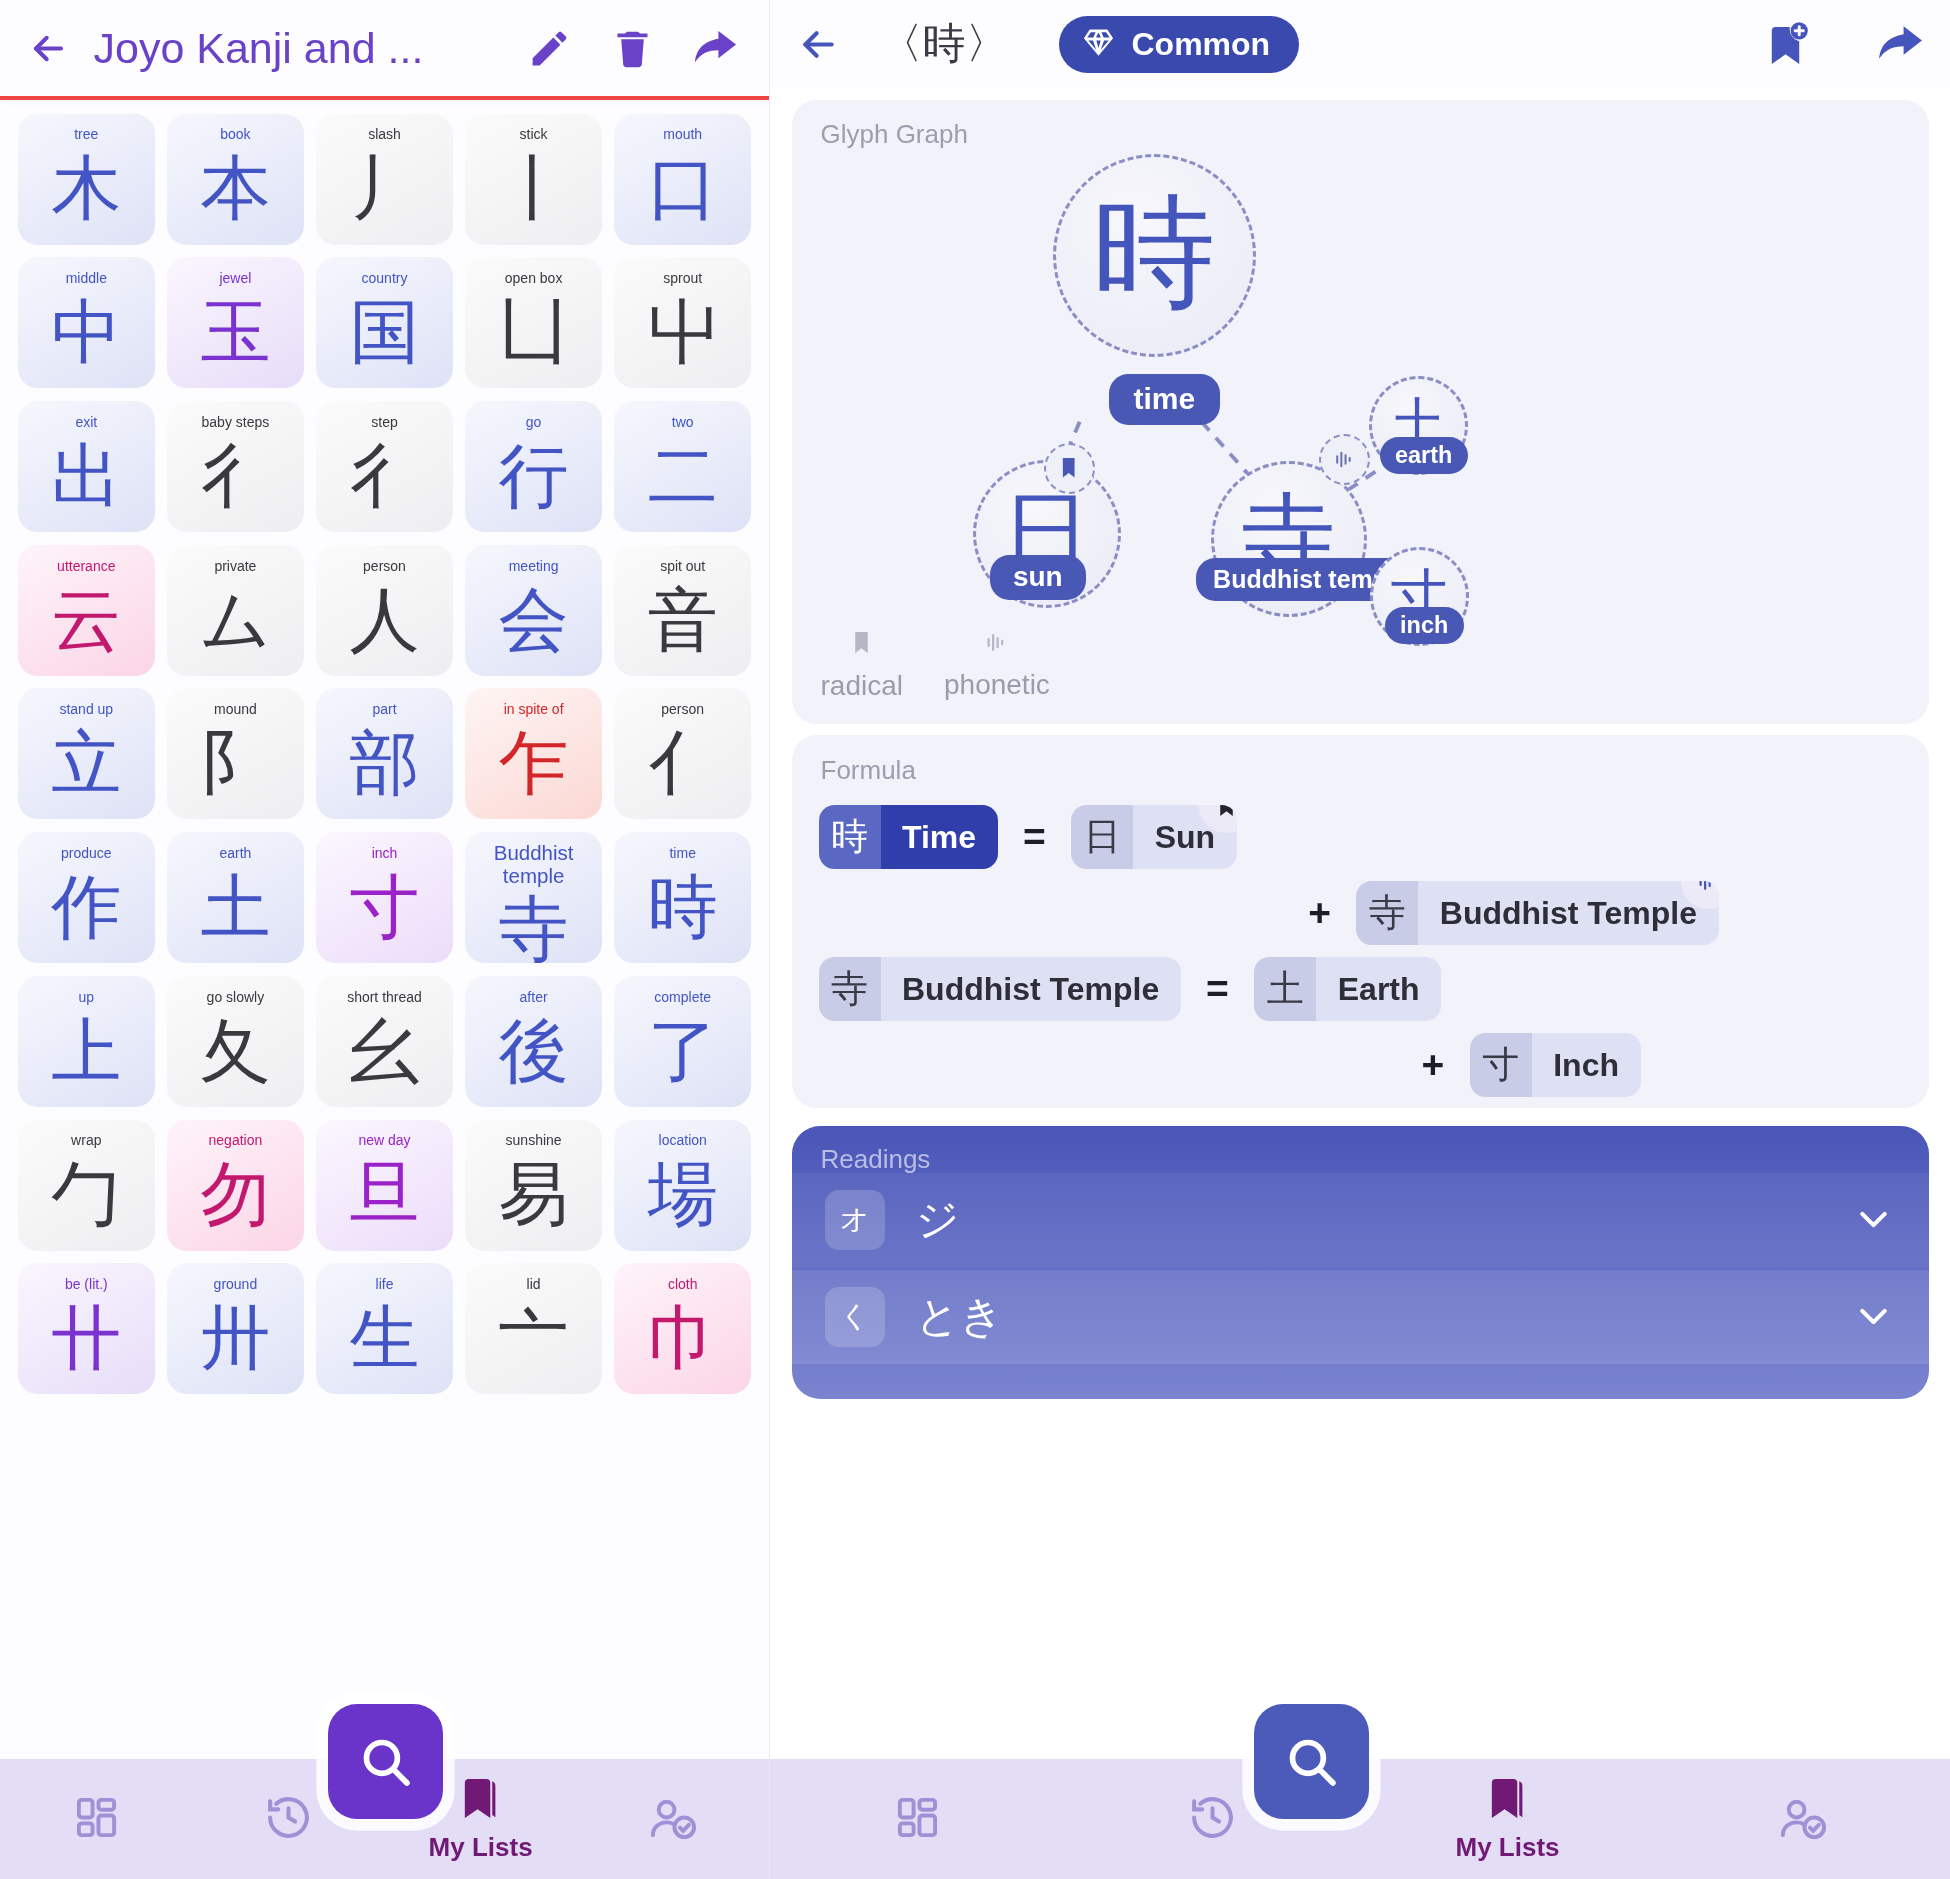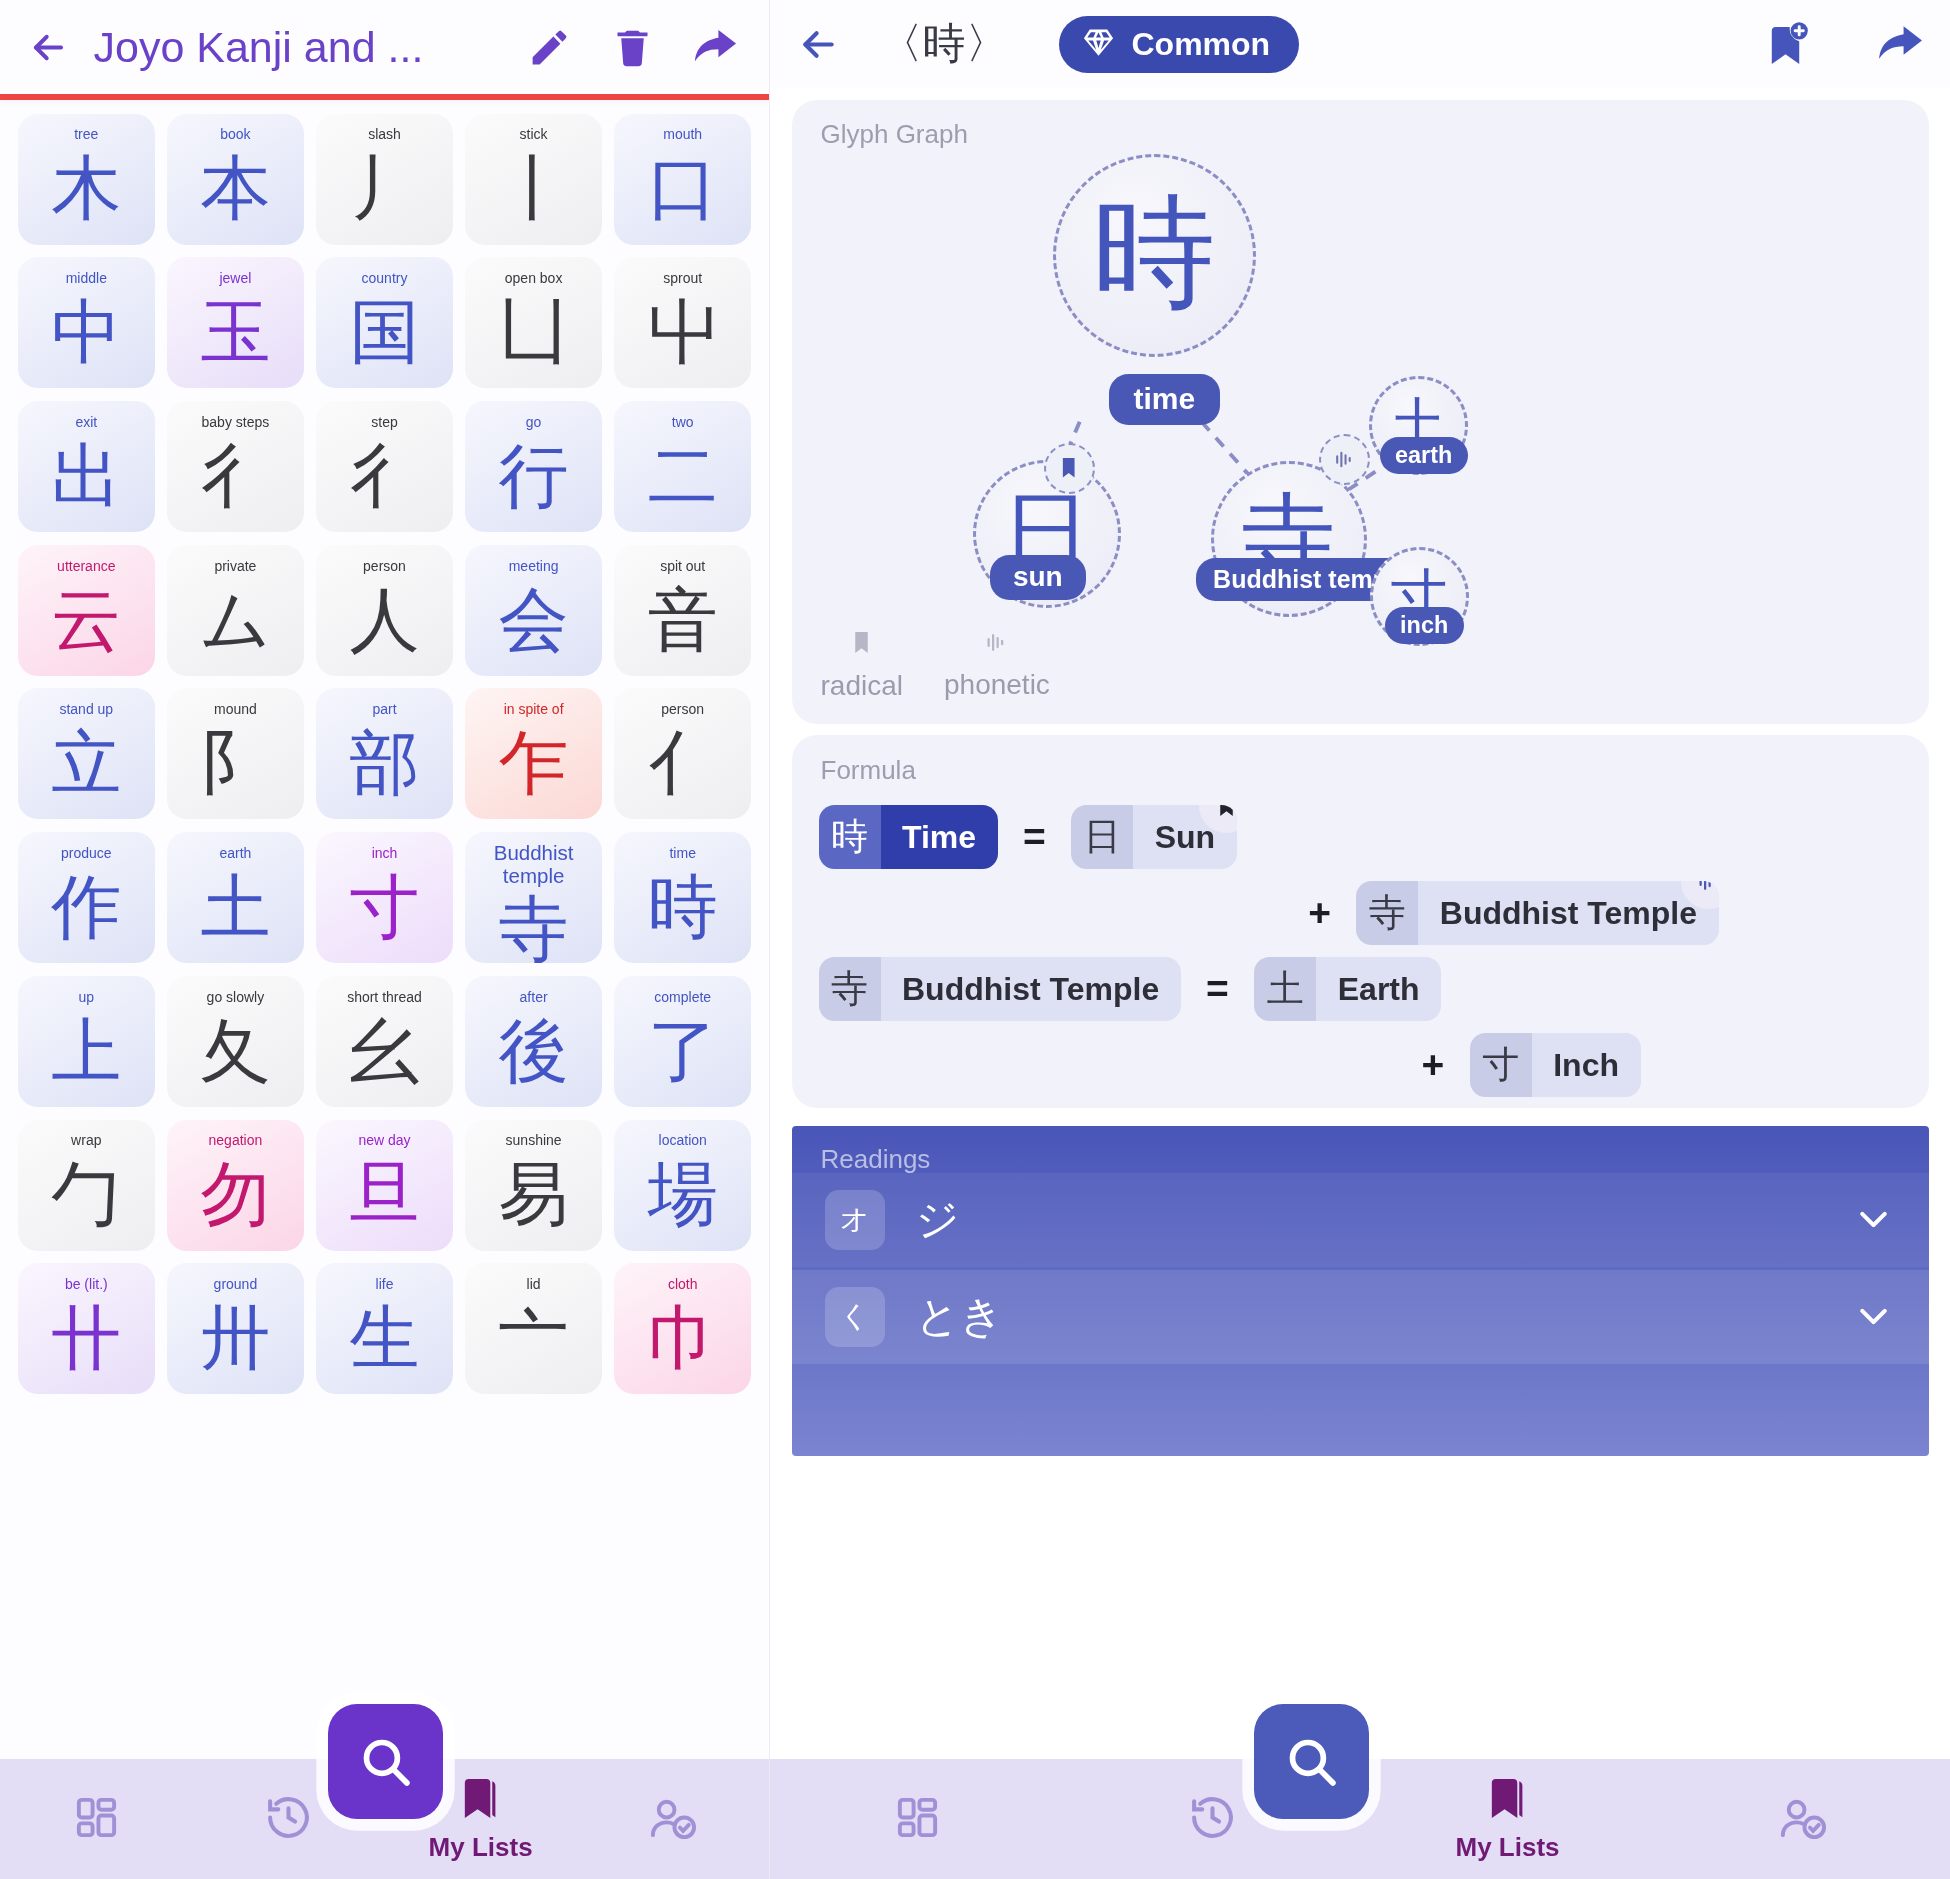--- a/index.html
+++ b/index.html
@@ -17,21 +17,21 @@
     position: relative;
     background: #fdfcff;
     border-right: 1px solid #eceaf5;
     overflow: hidden;
   }
   .left-header {
     height: 100px;
     display: flex; align-items: center;
     padding: 0 25px;
     background: #fdfcff;
-    border-bottom: 6px solid #ef4444;
+    border-bottom: 4px solid #ef4444;
     box-shadow: 0 2px 5.9px rgba(110,80,200,0.06);
     position: relative; z-index: 5;
   }
   .back-arrow {
     width: 47px; height: 47px; flex: none;
     display: flex; align-items: center; justify-content: center;
     color: #6a42c8;
   }
   .left-title {
     flex: 1;
@@ -238,22 +238,22 @@
     background: #eceaf6;
     display: flex; align-items: center; justify-content: center;
     top: -27px; right: -17.6px;
     z-index: 3;
   }
 
   
   .readings-card {
     margin: 17.6px 21.5px 0 21.5px;
     background: linear-gradient(180deg,#4a56b8 0%, #7a84d0 100%);
-    border-radius: 4px;
-    height: 330px;
+    border-radius: 28px;
+    height: 273px;
     position: relative;
     overflow: hidden;
   }
   .readings-title {
     position: absolute; top: 17.6px; left: 29px;
     font-size: 26px; color: #b9bee4;
   }
   .reading-row {
     position: absolute; left: 0; right: 0;
     height: 94px;

